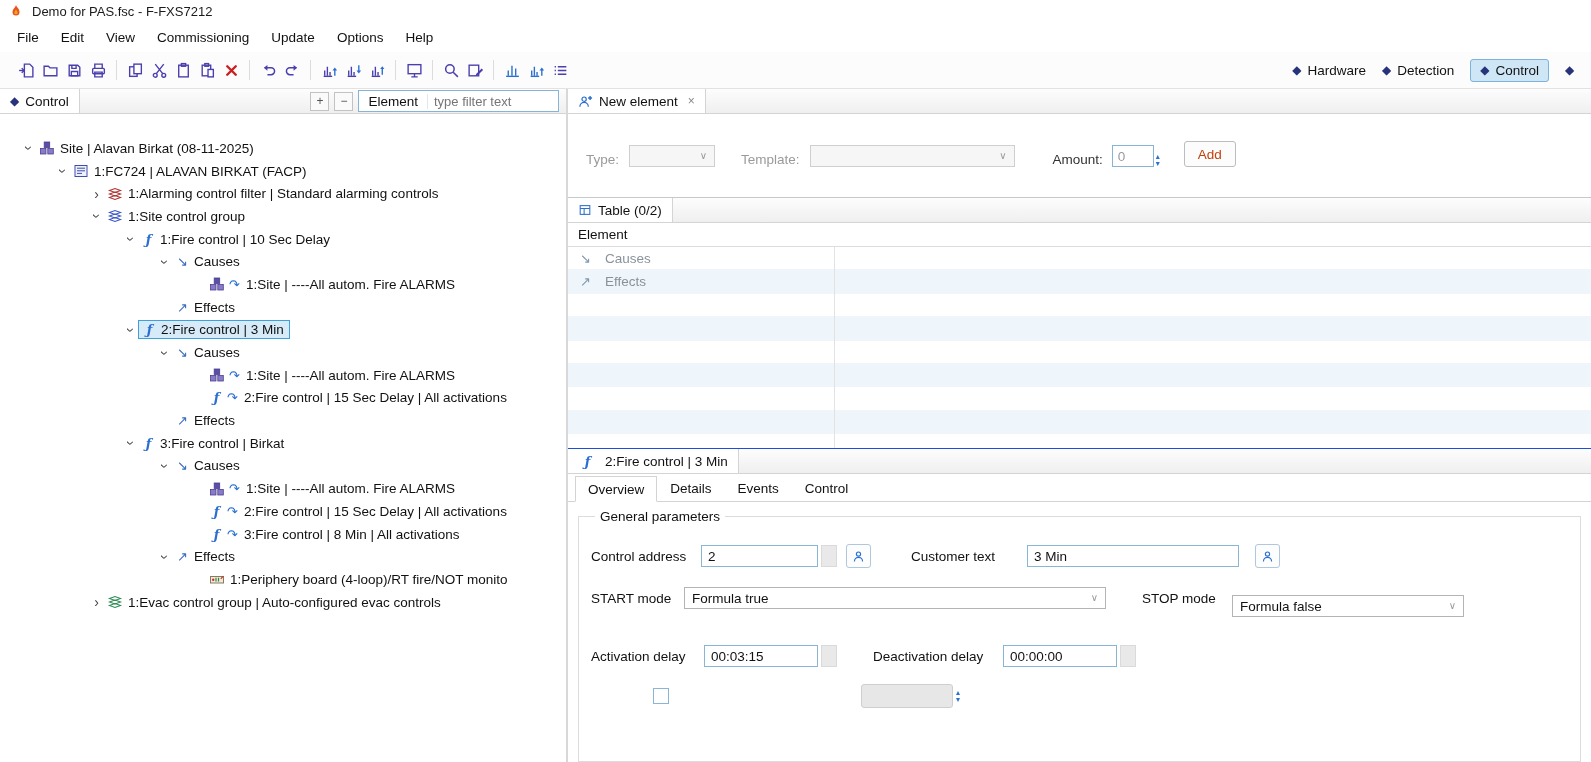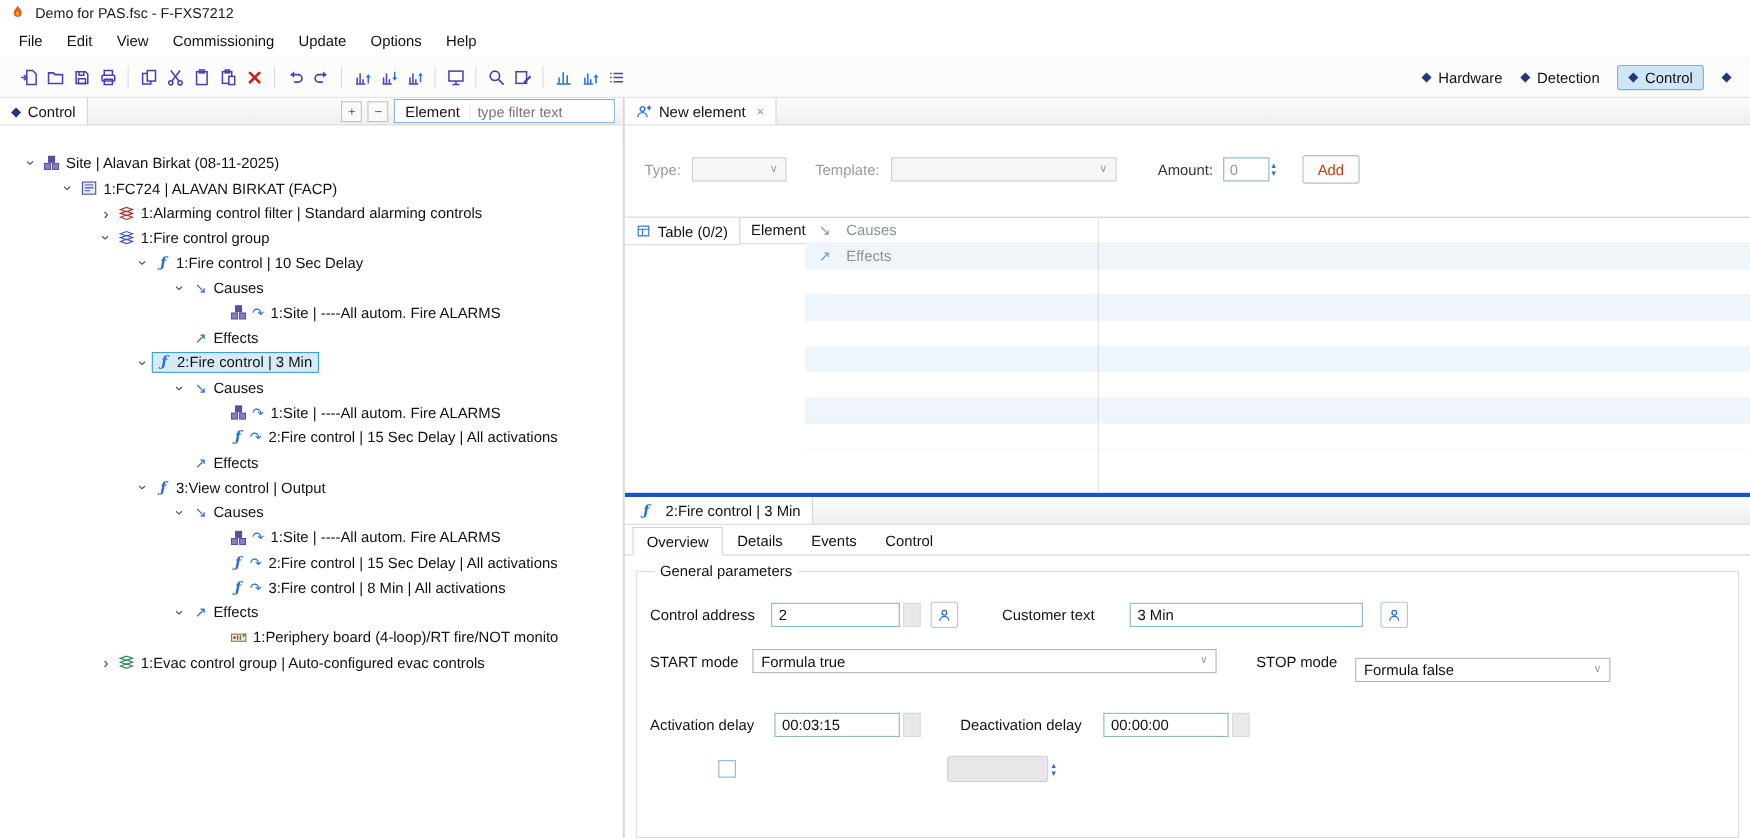--- a/index.html
+++ b/index.html
@@ -61,34 +61,34 @@
   .uico{width:15px;flex:none;display:inline-flex;justify-content:center;margin:0 4px 0 2px;font-size:13px;line-height:1;}
   .fc{font-style:italic;font-weight:bold;font-family:"DejaVu Serif",serif;color:#2b6fd0;}
   .arr{color:#3a6fc0;font-size:13px;}
   .curve{color:#2b6fd0;margin-left:-3px;margin-right:4px;}
   .g-red{color:#b03030;} .g-blue{color:#3c55c8;} .g-green{color:#2e8b57;}
   .selbox{display:inline-flex;align-items:center;background:#d6eaf8;border:1px solid #3ba0dc;
           padding:1px 5px 1px 1px;margin-left:-1px;}
 
   
   .sec-new{height:108px;flex:none;border-bottom:1px solid #c8c8c8;display:flex;flex-direction:column;background:#fff;}
-  .nform{display:flex;align-items:center;padding:27px 0 0 16px;}
+  .nform{display:flex;align-items:flex-end;padding:27px 0 0 16px;}
   .glabel{color:#9a9a9a;}
   .dcombo{height:22px;border:1px solid #cfcfcf;background:#f6f6f6;display:flex;align-items:center;
           justify-content:flex-end;padding:0 7px;color:#b5b5b5;box-sizing:border-box;}
   .caret{font-size:10px;color:#9a9a9a;line-height:1;}
   .amt{width:30px;height:20px;border:1px solid #86b4d6;padding:0 5px;color:#9a9a9a;
        font:13.5px "Liberation Sans",sans-serif;}
   .spin{display:flex;flex-direction:column;margin-left:2px;gap:1px;}
   .spin span{font-size:8px;color:#2b6fd0;line-height:6px;}
   .btn{height:24px;padding:0 13px;border:1px solid #bdbdbd;background:#fcfcfc;border-radius:3px;
        font:13.5px "Liberation Sans",sans-serif;color:#c2410c;display:flex;align-items:center;}
 
   
-  .sec-table{height:250px;flex:none;border-bottom:4px solid #1d4ed8;display:flex;flex-direction:row;background:#fff;text-align:center;}
+  .sec-table{height:250px;flex:none;border-bottom:1px solid #1d4ed8;display:flex;flex-direction:column;background:#fff;text-align:center;}
   .thead{height:23px;flex:none;display:flex;align-items:center;border-bottom:1px solid #dcdcdc;}
   .thead .hcell{padding-left:10px;}
   .trows{flex:1;position:relative;overflow:hidden;}
   .coldiv{position:absolute;left:266px;top:-23px;bottom:0;width:1px;background:#e2e2e2;}
   .trow2{height:22.4px;display:flex;align-items:center;color:#8a9299;border-bottom:1px solid #f2f5f8;}
   .trow2.alt{background:#eef5fb;}
   .trow2 .uico{color:#7f9ab0;margin-left:10px;}
 
   
   .sec-detail{flex:1;display:flex;flex-direction:column;background:#fff;overflow:hidden;}
@@ -429,21 +429,21 @@
           <svg class="ti g-red">
               <use href="#i-group"></use>
             </svg>
           <span>1:Alarming control filter | Standard alarming controls</span>
         </div>
         <div class="trow lv2">
           <span class="chev d">›</span>
           <svg class="ti g-blue">
               <use href="#i-group"></use>
             </svg>
-          <span>1:Fire control group</span>
+          <span>1:Site control group</span>
         </div>
         <div class="trow lv3">
           <span class="chev d">›</span>
           <span class="uico fc">ƒ</span>
           <span>1:Fire control | 10 Sec Delay</span>
         </div>
         <div class="trow lv4">
           <span class="chev d">›</span>
           <span class="uico arr">↘</span>
           <span>Causes</span>
@@ -488,21 +488,21 @@
           <span>2:Fire control | 15 Sec Delay | All activations</span>
         </div>
         <div class="trow lv4">
           <span class="chev n"></span>
           <span class="uico arr">↗</span>
           <span>Effects</span>
         </div>
         <div class="trow lv3">
           <span class="chev d">›</span>
           <span class="uico fc">ƒ</span>
-          <span>3:View control | Output</span>
+          <span>3:Fire control | Birkat</span>
         </div>
         <div class="trow lv4">
           <span class="chev d">›</span>
           <span class="uico arr">↘</span>
           <span>Causes</span>
         </div>
         <div class="trow lv5">
           <span class="chev n"></span>
           <svg class="ti">
               <use href="#i-site"></use>

